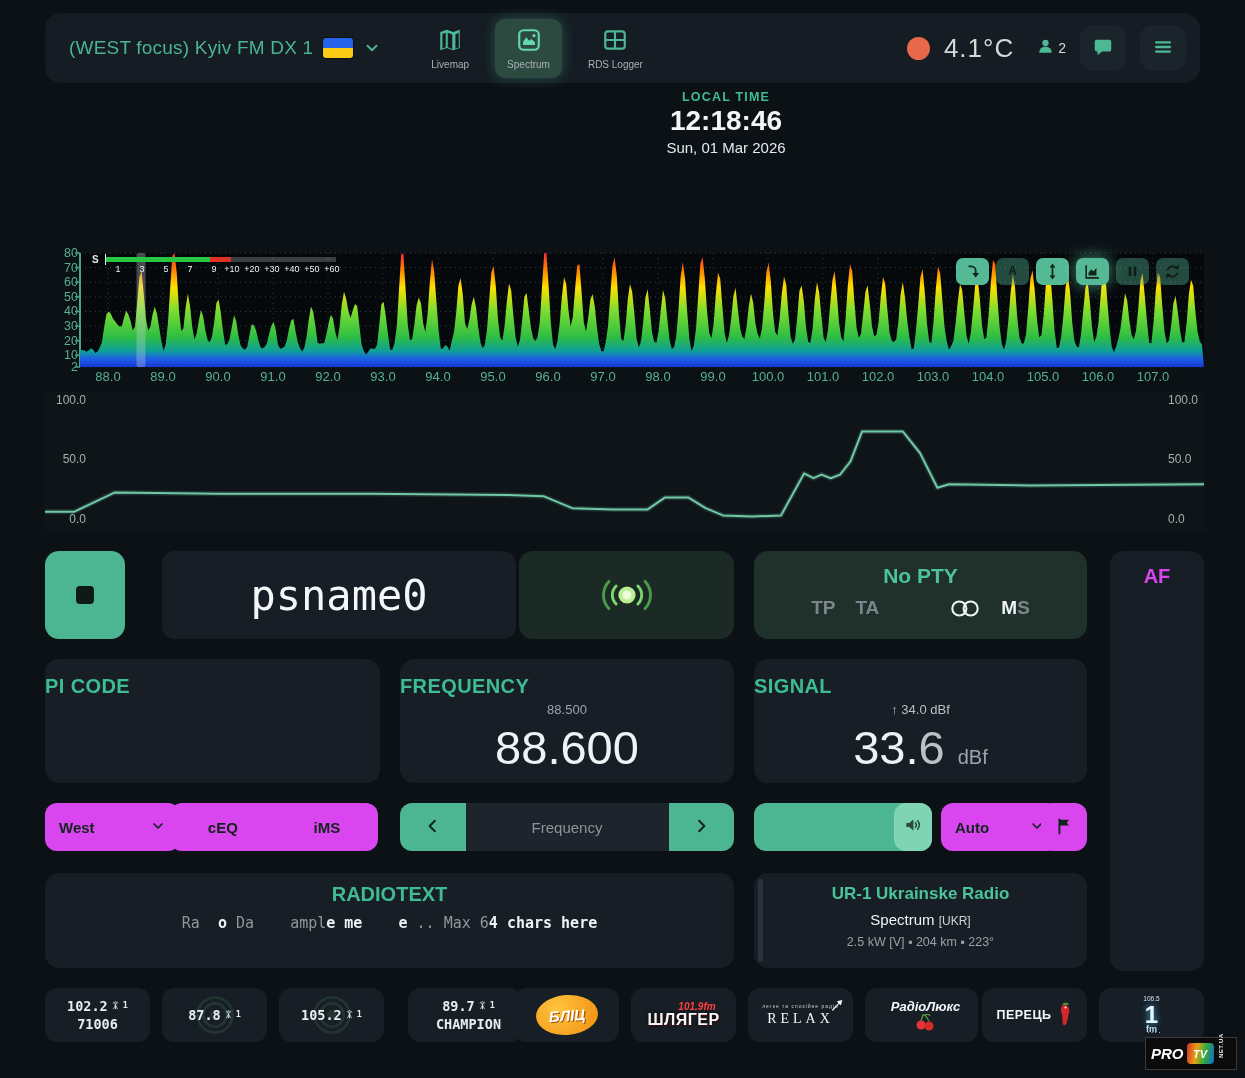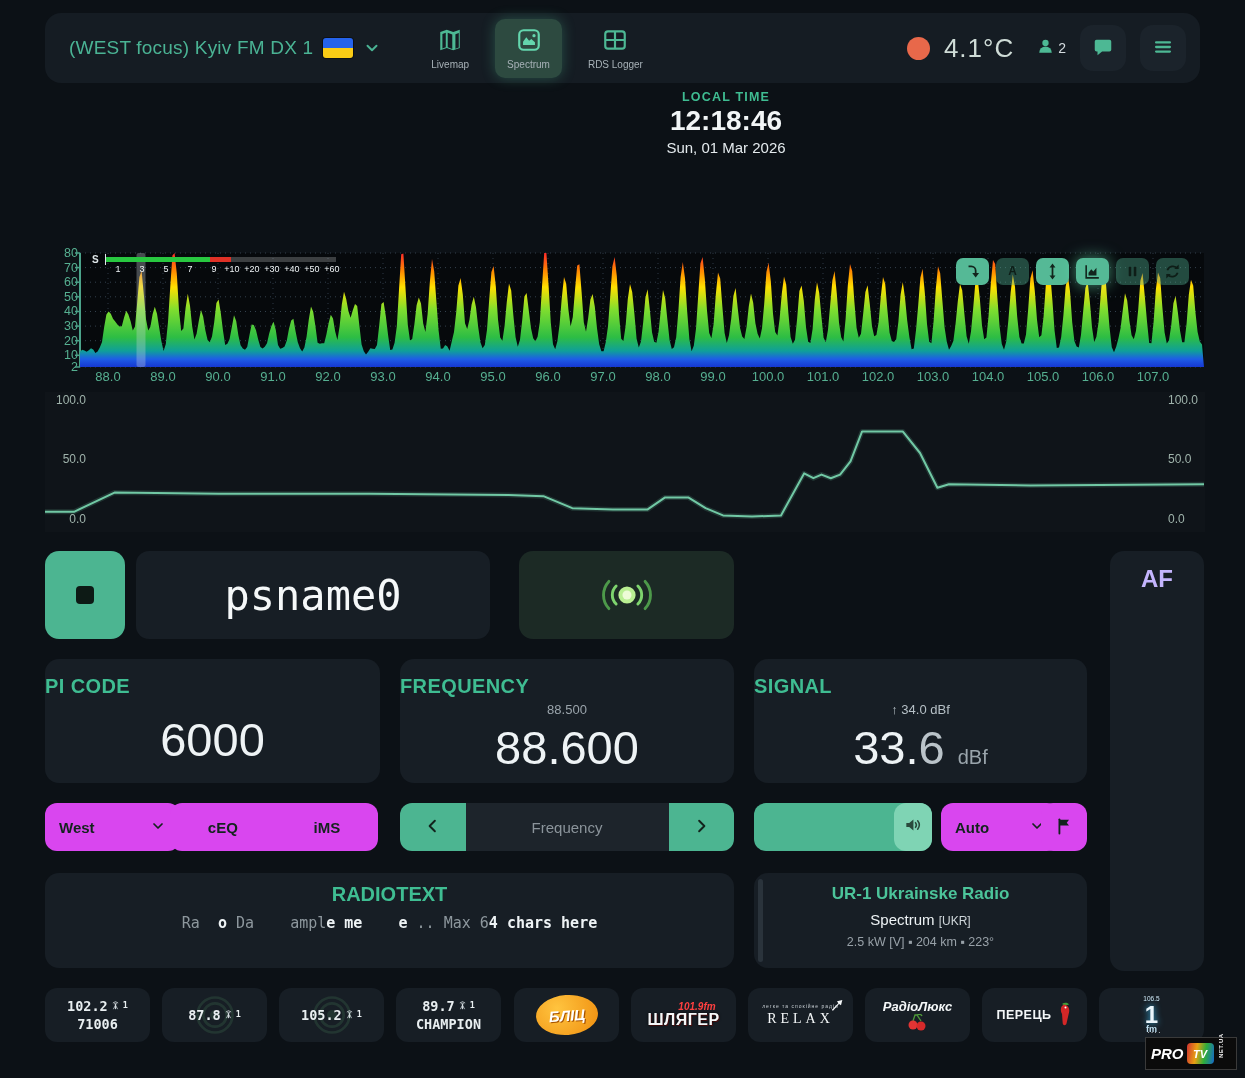--- a/index.html
+++ b/index.html
@@ -61,21 +61,21 @@
           display:flex;align-items:center;justify-content:center;cursor:pointer;position:absolute;}
   .rec-square{width:18px;height:18px;background:#0d1a15;border-radius:4px;}
   .ps{display:flex;align-items:center;justify-content:center;}
   .ps span{font-family:"DejaVu Sans Mono",monospace;font-size:42px;color:#f5f8f9;}
   .pty-title{color:#4cc49a;font-size:21px;font-weight:700;text-align:center;margin-top:13px;}
   .status-row{display:flex;align-items:center;justify-content:center;gap:20px;margin-top:9px;}
   .flagtxt{color:#7b858c;font-size:19px;font-weight:700;}
   .ms-m{color:#eef3f5;font-size:19px;font-weight:700;}
   .ms-s{color:#7b858c;font-size:19px;font-weight:700;}
   .spacer34{width:30px;}
-  .af-title{color:#c4b5fd;font-size:24px;font-weight:700;text-align:center;margin-top:14px;}
+  .af-title{color:#d946ef;font-size:20px;font-weight:700;text-align:center;margin-top:14px;}
   .stat-label{color:#3fbd92;font-size:20px;font-weight:700;text-align:left;margin-top:16px;letter-spacing:.4px;}
   .stat-sub{text-align:center;font-size:13px;color:#b6c0c6;margin-top:4px;height:16px;}
   .stat-value{text-align:center;font-size:47px;font-weight:400;color:#eef3f5;margin-top:2px;}
   .freq-prev{color:#9aa4ab;}
   .sig-frac{color:#bac3c9;}
   .sig-unit{font-size:20px;color:#9aa5ac;}
   
   .teal{background:#d946ef;border:none;border-radius:12px;color:#13241d;}
   .select{display:flex;align-items:center;justify-content:space-between;padding:0 14px;cursor:pointer;}
   .select span{font-size:15px;font-weight:600;color:#13241d;}
@@ -368,45 +368,57 @@
       <span style="position: absolute; left: 40px; width: 46px; text-align: right; top: 512px; font-size: 12px; color: rgb(159, 179, 171);">0.0</span>
       <span style="position: absolute; left: 1168px; width: 46px; top: 393px; font-size: 12px; color: rgb(159, 179, 171);">100.0</span>
       <span style="position: absolute; left: 1168px; width: 46px; top: 452px; font-size: 12px; color: rgb(159, 179, 171);">50.0</span>
       <span style="position: absolute; left: 1168px; width: 46px; top: 512px; font-size: 12px; color: rgb(159, 179, 171);">0.0</span>
     </div>
 
   <button class="record">
       <span class="rec-square"></span>
     </button>
 
-  <div class="panel ps" style="left:136px;top:551px;width:354px;height:88px;border-radius:13px;">
+  <div class="panel ps" style="left:162px;top:551px;width:354px;height:88px;border-radius:13px;">
     <span>psname0</span>
   </div>
 
   <div class="panel pulse" style="left:519px;top:551px;width:215px;height:88px;">
     <svg viewBox="0 0 64 44" width="58" height="40">
       <g fill="none" stroke-linecap="round">
         <path d="M20 12 A14 14 0 0 0 20 32" stroke="#7ed46e" stroke-width="3.2"></path>
         <path d="M12 7 A22 22 0 0 0 12 37" stroke="#5dbf57" stroke-width="3.2" opacity=".75"></path>
         <path d="M44 12 A14 14 0 0 1 44 32" stroke="#7ed46e" stroke-width="3.2"></path>
         <path d="M52 7 A22 22 0 0 1 52 37" stroke="#5dbf57" stroke-width="3.2" opacity=".75"></path>
       </g>
       <circle cx="32" cy="22" r="9.5" fill="#b9ef92"></circle>
       <circle cx="32" cy="22" r="5" fill="#edfbd6"></circle>
     </svg>
   </div>
 
+  <div class="panel greenish" style="left:754px;top:551px;width:333px;height:88px;">
+    <div class="pty-title">No PTY</div>
+    <div class="status-row">
+      <span class="flagtxt">TP</span>
+      <span class="flagtxt">TA</span>
+      <span class="spacer34"></span>
+      <svg width="32" height="19" viewBox="0 0 34 20">
+        <circle cx="11" cy="10" r="7.5" fill="none" stroke="#eef3f5" stroke-width="2.2"></circle>
+        <circle cx="23" cy="10" r="7.5" fill="none" stroke="#eef3f5" stroke-width="2.2"></circle>
+      </svg>
+      <span><span class="ms-m">M</span><span class="ms-s">S</span></span>
+    </div>
+  </div>
 
   <div class="panel" style="left:1110px;top:551px;width:94px;height:420px;">
     <div class="af-title">AF</div>
   </div>
 
   <div class="panel" style="left:45px;top:659px;width:335px;height:124px;">
     <div class="stat-label">PI CODE</div>
-    <div class="stat-value" style="margin-top:14px;">6000</div>
   </div>
 
   <div class="panel" style="left:400px;top:659px;width:334px;height:124px;">
     <div class="stat-label">FREQUENCY</div>
     <div class="stat-sub freq-prev">88.500</div>
     <div class="stat-value">88.600</div>
   </div>
 
   <div class="panel" style="left:754px;top:659px;width:333px;height:124px;">
     <div class="stat-label">SIGNAL</div>
@@ -522,21 +534,21 @@
         <div class="lc-line">
           <span>105.2</span>
           <svg viewBox="0 0 24 24">
             <path d="M12 8.5V20" stroke="currentColor" stroke-width="2"></path>
             <path d="M7.5 20 12 11l4.5 9" fill="none" stroke="currentColor" stroke-width="1.7"></path>
             <path d="M6.8 6a7.3 7.3 0 0 1 10.4 0M9.1 8.3a4.1 4.1 0 0 1 5.8 0" fill="none" stroke="currentColor" stroke-width="1.7" stroke-linecap="round"></path>
           </svg>
           <span class="lc-sup">1</span>
         </div>
       </div>
-      <div class="logo-card" style="left: 396px;">
+      <div class="logo-card" style="left: 408px; padding-left: 8px;">
         <div class="lc-line">
           <span>89.7</span>
           <svg viewBox="0 0 24 24">
             <path d="M12 8.5V20" stroke="currentColor" stroke-width="2"></path>
             <path d="M7.5 20 12 11l4.5 9" fill="none" stroke="currentColor" stroke-width="1.7"></path>
             <path d="M6.8 6a7.3 7.3 0 0 1 10.4 0M9.1 8.3a4.1 4.1 0 0 1 5.8 0" fill="none" stroke="currentColor" stroke-width="1.7" stroke-linecap="round"></path>
           </svg>
           <span class="lc-sup">1</span>
         </div>
         <div class="lc-line2">CHAMPION</div>
@@ -552,21 +564,21 @@
       </div>
       <div class="logo-card" style="left: 748px;">
         <div class="relax">
           <svg viewBox="0 0 24 24">
             <path fill="currentColor" d="M4 18 14 8l-2-3 8-2-2 8-3-2L6 19z"></path>
           </svg>
           <span class="tag">легке та спокійне радіо</span>
           <span class="main">RELAX</span>
         </div>
       </div>
-      <div class="logo-card" style="left: 865px;">
+      <div class="logo-card" style="left: 865px; padding-left: 8px;">
         <div class="lux">
           <span class="main">РадіоЛюкс</span>
           <svg width="22" height="18" viewBox="0 0 22 18">
             <path d="M7 7 9 1h2M15 7 11 1" fill="none" stroke="#4f9b3a" stroke-width="1.3"></path>
             <path d="M11 1c2-1 4-1 5 1" fill="none" stroke="#4f9b3a" stroke-width="1.3"></path>
             <circle cx="7" cy="11" r="4.5" fill="#e23434"></circle>
             <circle cx="15" cy="12" r="4.5" fill="#d62a2a"></circle>
           </svg>
         </div>
       </div>

